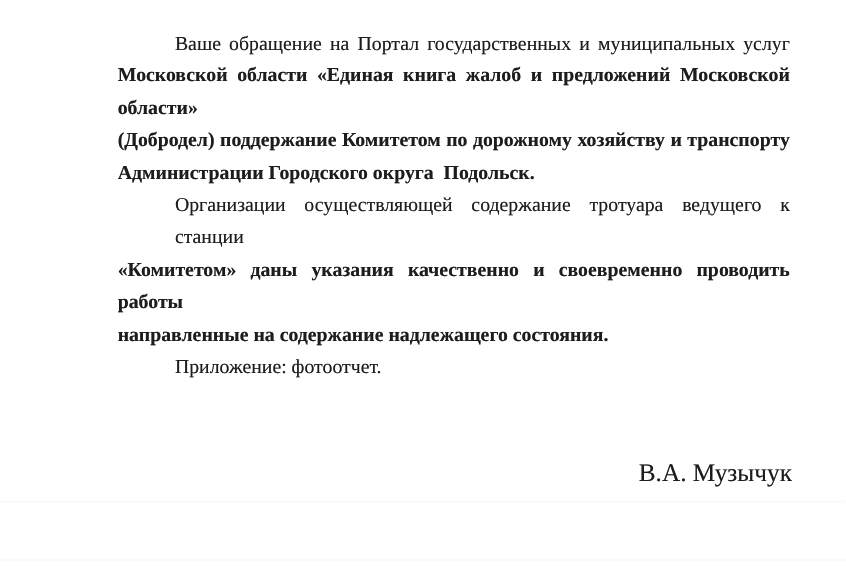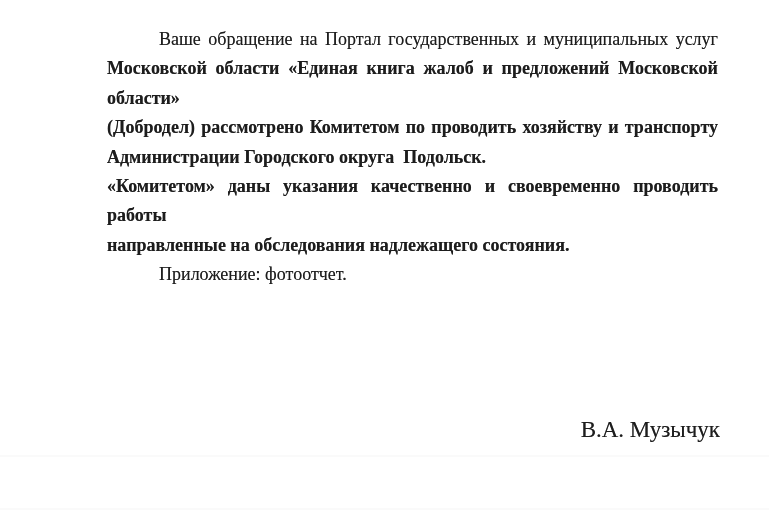--- a/index.html
+++ b/index.html
@@ -70,26 +70,27 @@
 <body style="background: rgb(255, 255, 255);">
 
 <div class="page">
   <div class="streak s1"></div>
   <div class="streak s2"></div>
 
   <div class="body-text" id="doc-body" style="color: rgb(29, 29, 29);">
       <div class="para">
         <div class="line indent-first-line just">Ваше обращение на Портал государственных и муниципальных услуг</div>
         <div class="line indent-flush just">Московской области «Единая книга жалоб и предложений Московской области»</div>
-        <div class="line indent-flush just">(Добродел) рассмотрено Комитетом по проводить хозяйству и транспорту</div>
+        <div class="line indent-flush just">(Добродел) поддержание Комитетом по дорожному хозяйству и транспорту</div>
         <div class="line indent-flush">Администрации Городского округа &nbsp;Подольск.</div>
       </div>
       <div class="para">
+        <div class="line indent-first-line just">Организации осуществляющей содержание тротуара ведущего к станции</div>
         <div class="line indent-flush just">«Комитетом» даны указания качественно и своевременно проводить работы</div>
-        <div class="line indent-flush">направленные на обследования надлежащего состояния.</div>
+        <div class="line indent-flush">направленные на содержание надлежащего состояния.</div>
       </div>
       <div class="para">
         <div class="line indent-first-line">Приложение: фотоотчет.</div>
       </div>
     </div>
 
   <div class="signature">В.А. Музычук</div>
 </div>
 
 </body></html>

